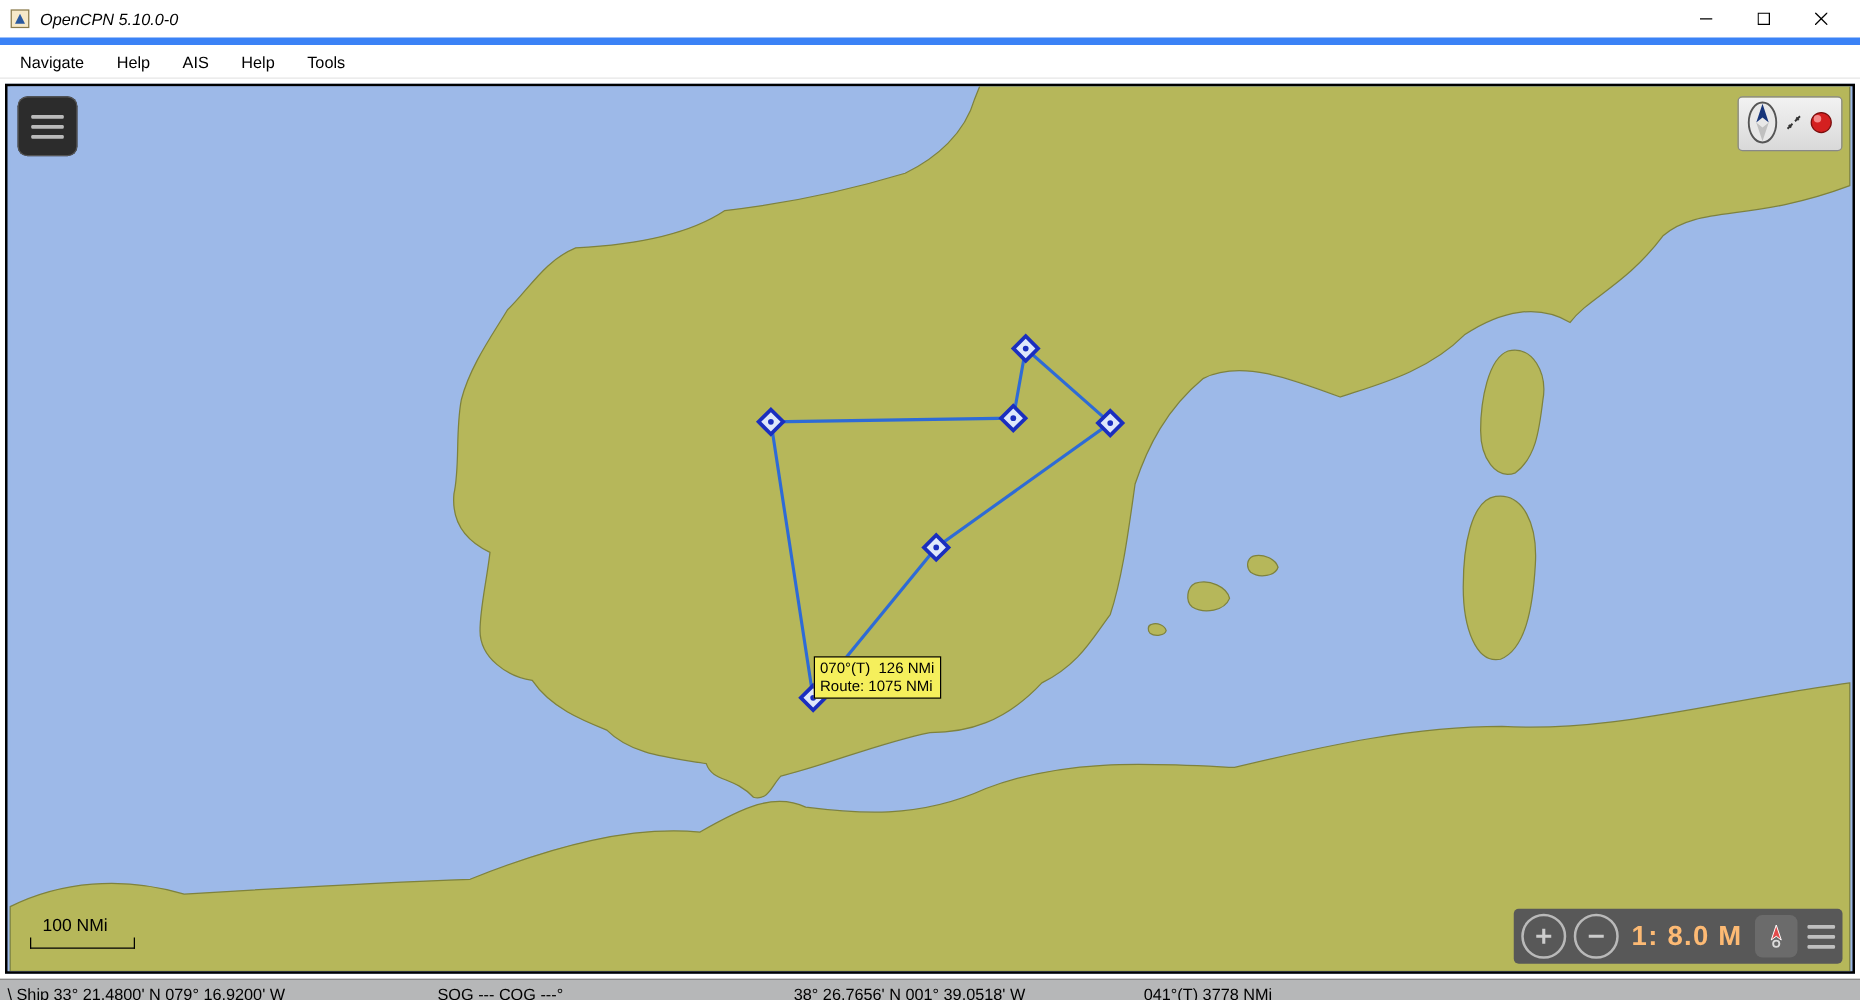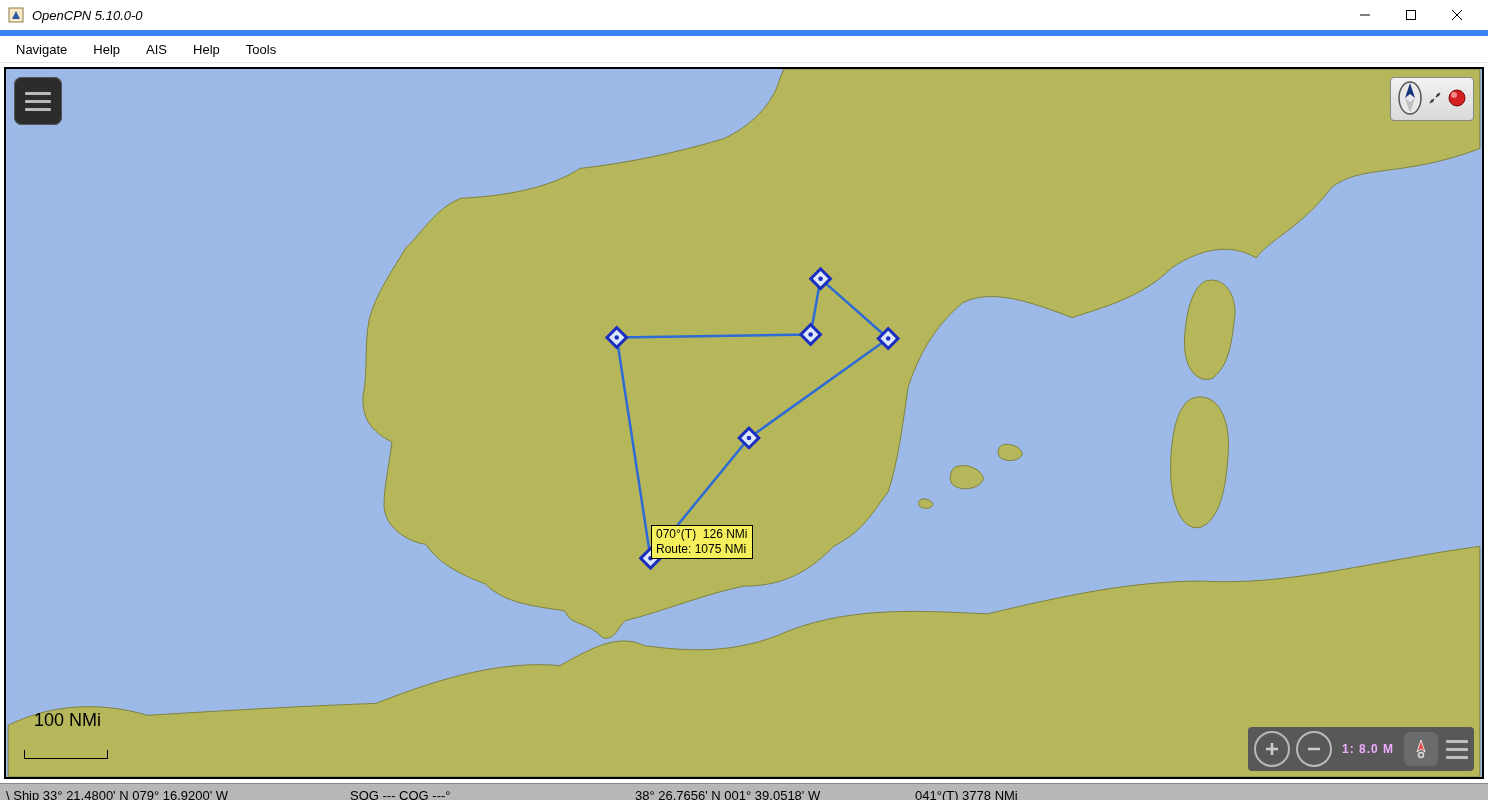--- a/index.html
+++ b/index.html
@@ -20,25 +20,25 @@
   
   .hamburger { position:absolute; left:8px; top:8px; width:48px; height:48px; background:#2c2c2c; border-radius:8px; display:flex; align-items:center; justify-content:center; box-shadow:0 0 0 1px #555 inset; }
   .hamburger div.lines span { display:block; width:26px; height:3px; background:#bababa; margin:5px 0; border-radius:1px; }
   
   .top-right { position:absolute; right:8px; top:8px; width:84px; height:44px; background:linear-gradient(#f2f2f2,#d9d9d9); border:1px solid #888; border-radius:4px; display:flex; align-items:center; justify-content:space-around; padding:0 4px; box-sizing:border-box; }
   
   .route-tip { position:absolute; background:#f5ef5c; border:1px solid #000; font-size:12px; line-height:15px; padding:1px 4px; white-space:pre; }
   
   .scale-bar { position:absolute; left:18px; bottom:18px; }
   .scale-bar .bar { width:82px; height:8px; border:1.5px solid #000; border-top:none; }
-  .scale-bar .label { font-size:18px; position:relative; bottom:19px; left:10px; }
+  .scale-bar .label { font-size:14px; position:relative; bottom:2px; left:10px; }
   
   .br-controls { position:absolute; right:8px; bottom:6px; height:44px; display:flex; align-items:center; background:#585858; border-radius:4px; padding:0 6px; gap:6px; }
   .br-controls .circ { width:32px; height:32px; border:2px solid #b9b9b9; border-radius:50%; display:flex; align-items:center; justify-content:center; color:#ccc; font-weight:bold; font-size:20px; }
-  .br-controls .scale-txt { color:#f0abfc; font-size:12px; font-weight:600; margin:0 4px; letter-spacing:1px; }
+  .br-controls .scale-txt { color:#fdba74; font-size:22px; font-weight:600; margin:0 4px; letter-spacing:1px; }
   .br-controls .rocket { width:34px; height:34px; background:#6b6b6b; border-radius:6px; display:flex; align-items:center; justify-content:center; }
   .br-controls .more { display:flex; flex-direction:column; gap:5px; margin-left:2px; }
   .br-controls .more span { display:block; width:22px; height:3px; background:#bfbfbf; border-radius:1px; }
   
   .statusbar { height:22px; background:#b6b7b8; border-top:1px solid #888; font-size:13px; display:flex; align-items:center; color:#000000; position:relative; }
   .statusbar .chunk { position:absolute; }
 </style>
 </head>
 <body>
 

